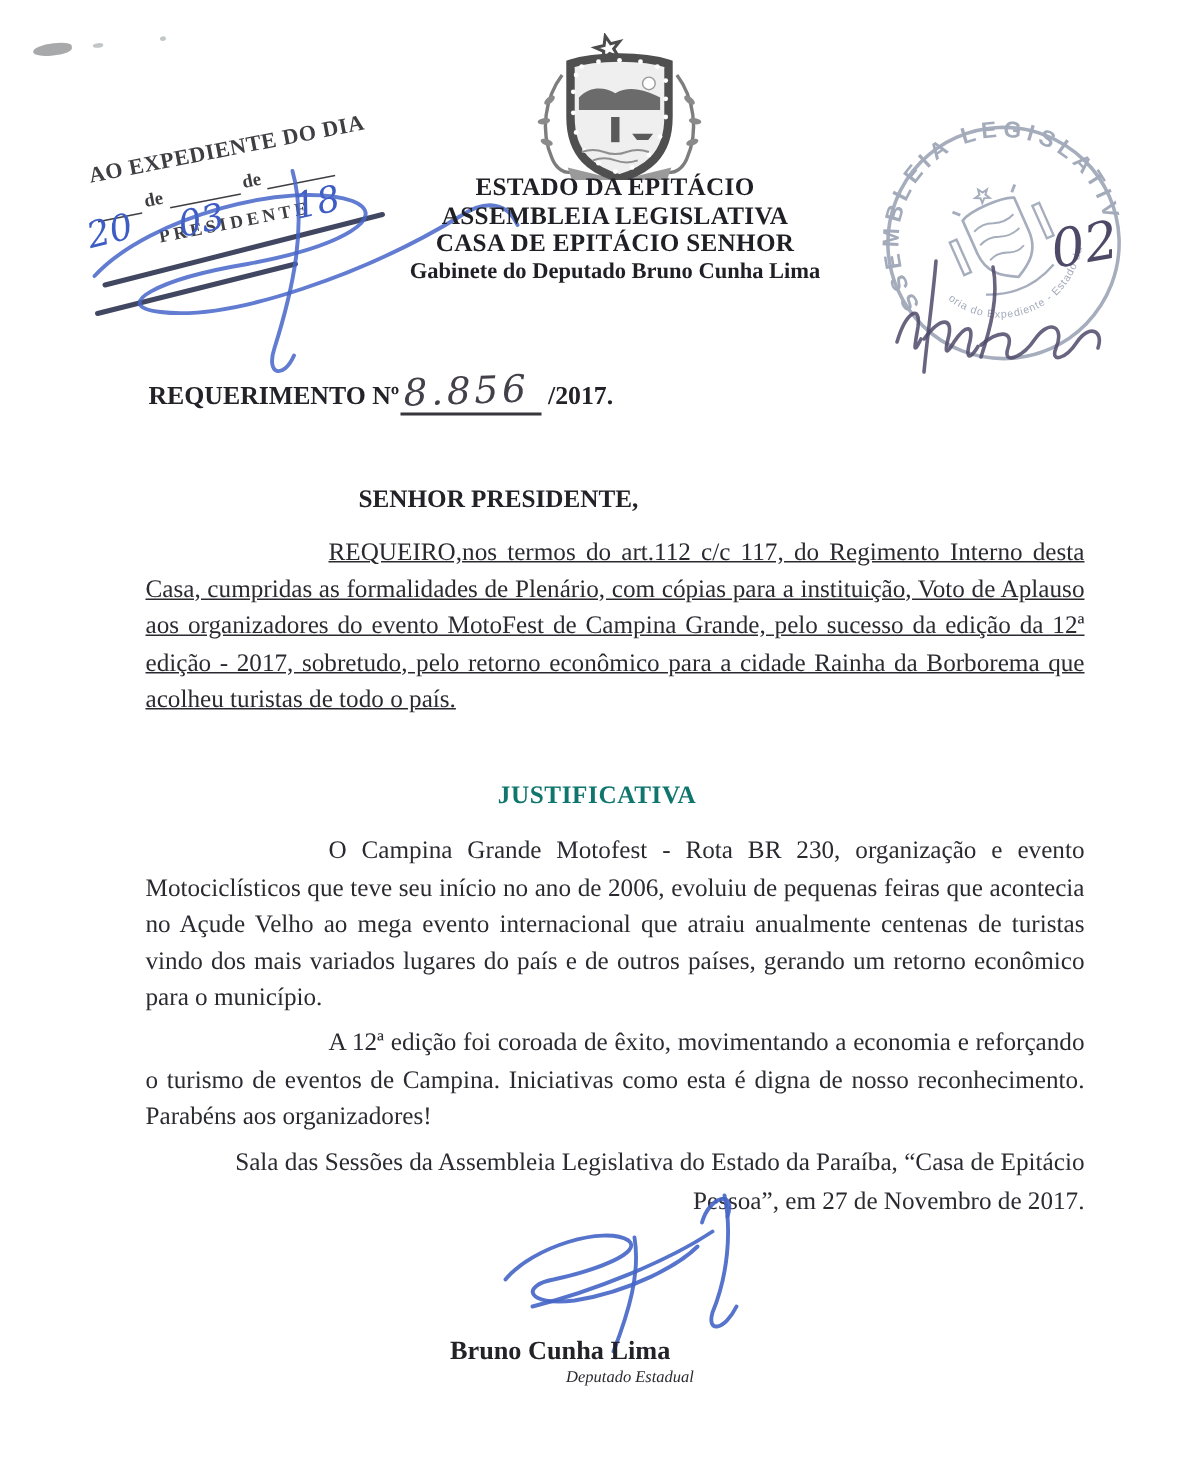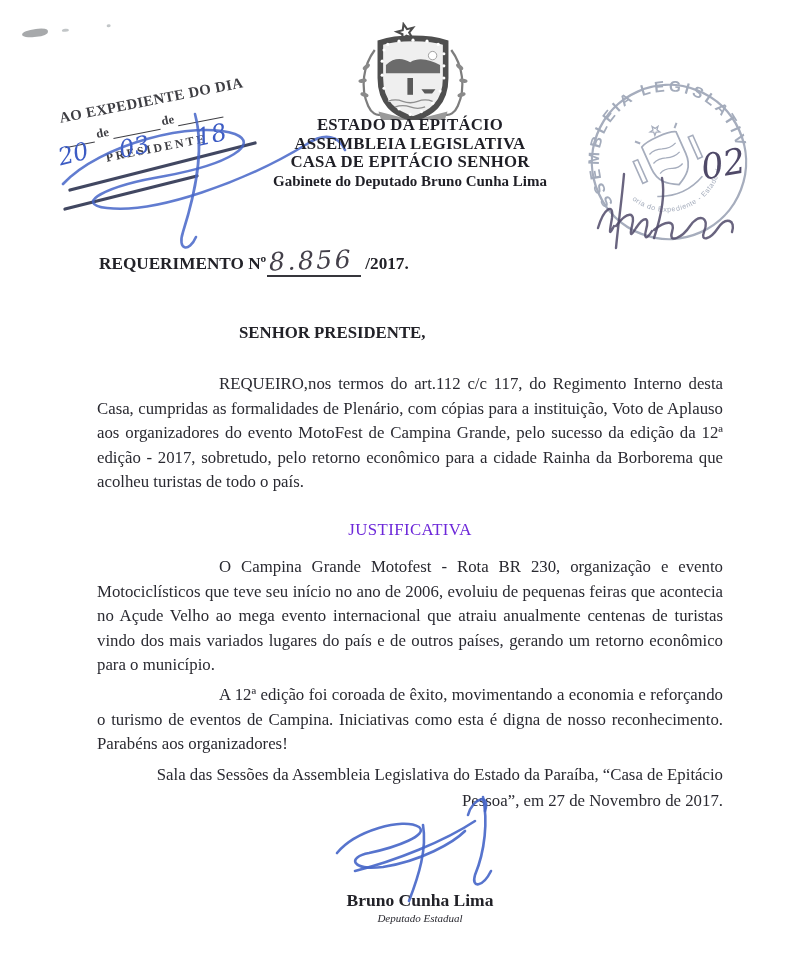--- a/index.html
+++ b/index.html
@@ -56,30 +56,30 @@
   
   .req { position:absolute; left:99px; top:246px; font-size:17.2px; font-weight:bold; color:#222228; }
   .req-num-wrap { display:inline-block; border-bottom:2px solid #36363c; padding:0 8px 0 2px; margin:0 4px 0 1px; }
   .req-num { font-family:"DejaVu Serif",serif; font-style:italic; font-weight:normal;
     font-size:25px; color:#44404a; letter-spacing:2.5px; display:inline-block; transform:rotate(-2deg); }
 
   
   .salutation { position:absolute; left:219px; top:323px; font-size:16.8px; font-weight:bold; color:#222228;margin-left:20px; }
   .para { position:absolute; left:97px; width:626px; text-align:justify;
     font-size:16.8px; line-height:24.5px; text-indent:122px; color:#2a2a31; }
-  .p1 { top:372px; } .p2 { top:555px; } .p3 { top:683px; }
-  .justif { position:absolute; left:97px; width:626px; top:520px; text-align:center;
-    font-weight:normal; font-size:16.8px; letter-spacing:.4px; color:#6d28d9; }
+  .p1 { top:356px;text-decoration:underline; } .p2 { top:555px; } .p3 { top:683px; }
+  .justif { position:absolute; left:85px; width:626px; top:520px; text-align:center;
+    font-weight:bold; font-size:16.8px; letter-spacing:.4px; color:#0f766e; }
   .closing { position:absolute; left:97px; width:626px; top:762px; text-align:right;
     font-size:16.8px; line-height:25.5px; color:#2a2a31; }
 
   
   .main-sig { position:absolute; left:325px; top:791px; }
   .main-sig path { fill:none; stroke:#4565c8; stroke-width:2.6; stroke-linecap:round; opacity:.9; }
-  .sig-name { position:absolute; left:300px; width:240px; top:890px; text-align:center;
+  .sig-name { position:absolute; left:300px; width:240px; top:890px; text-align:left;
     font-weight:bold; font-size:17.5px; color:#222228; }
   .sig-title { position:absolute; left:300px; width:240px; top:912px; text-align:center;
     font-style:italic; font-size:11px; color:#2a2a31; }
 </style>
 </head>
 <body>
 
 <div class="page">
 
   <div class="smudge"></div>

